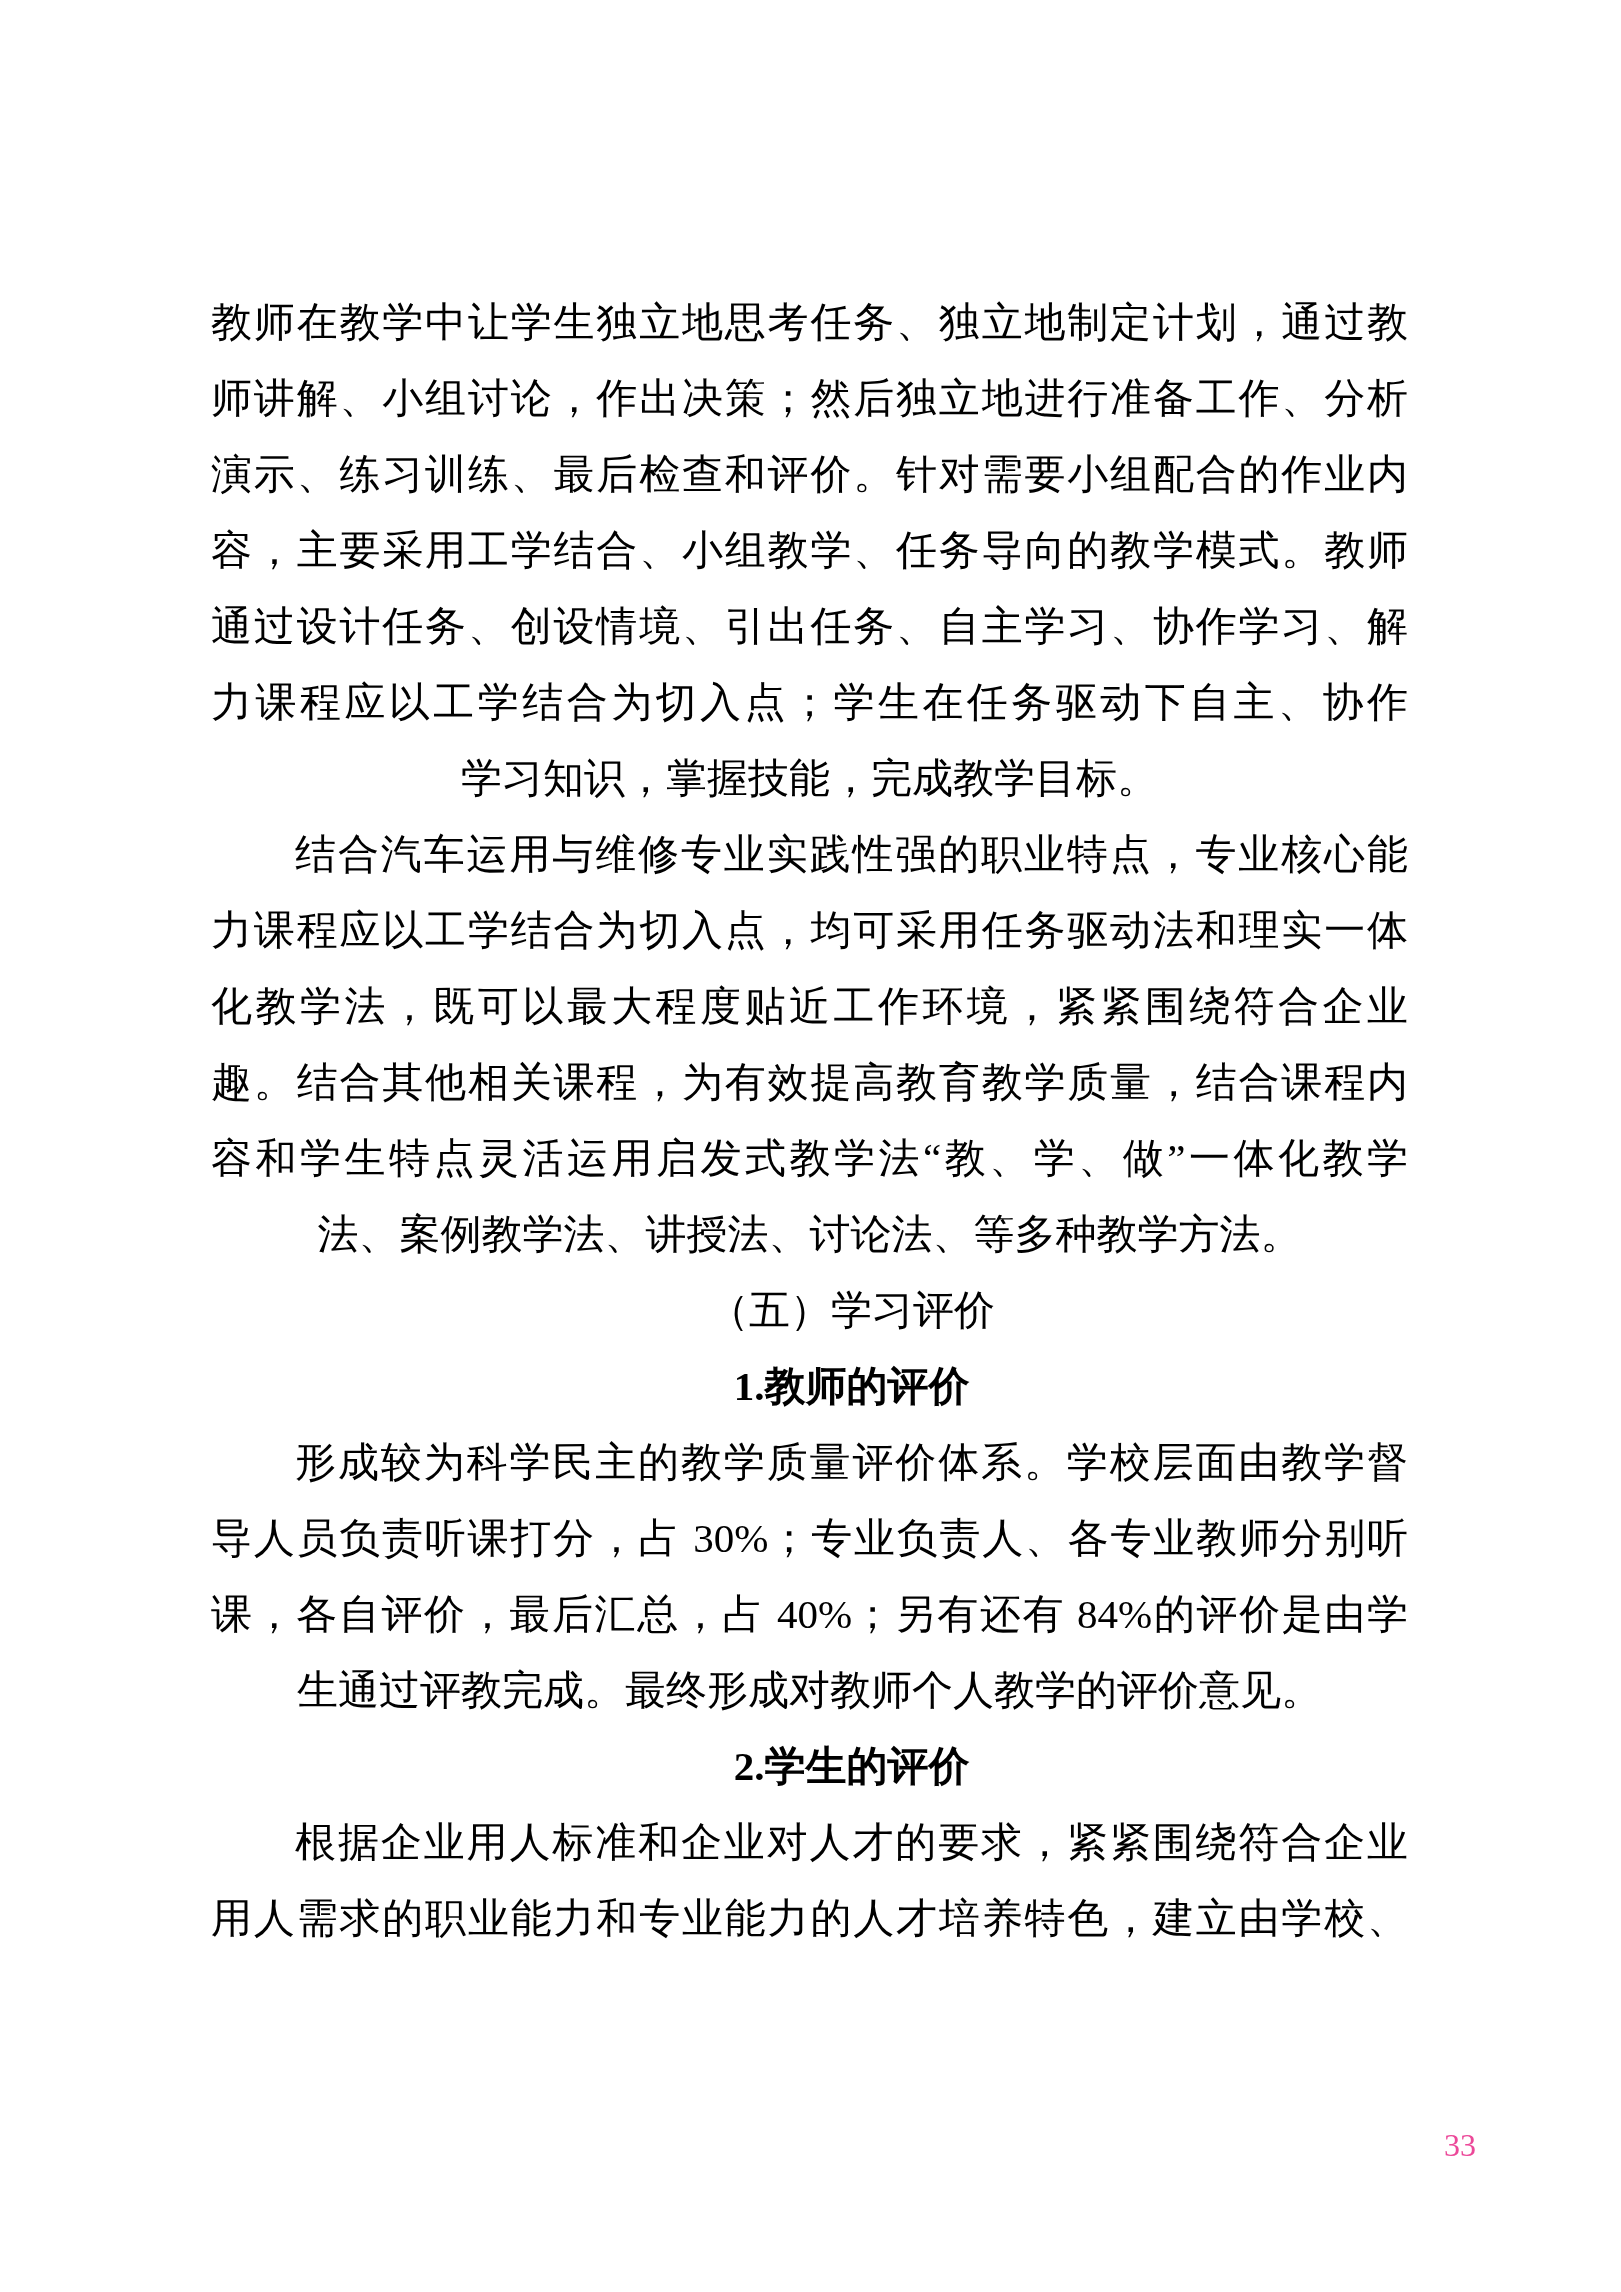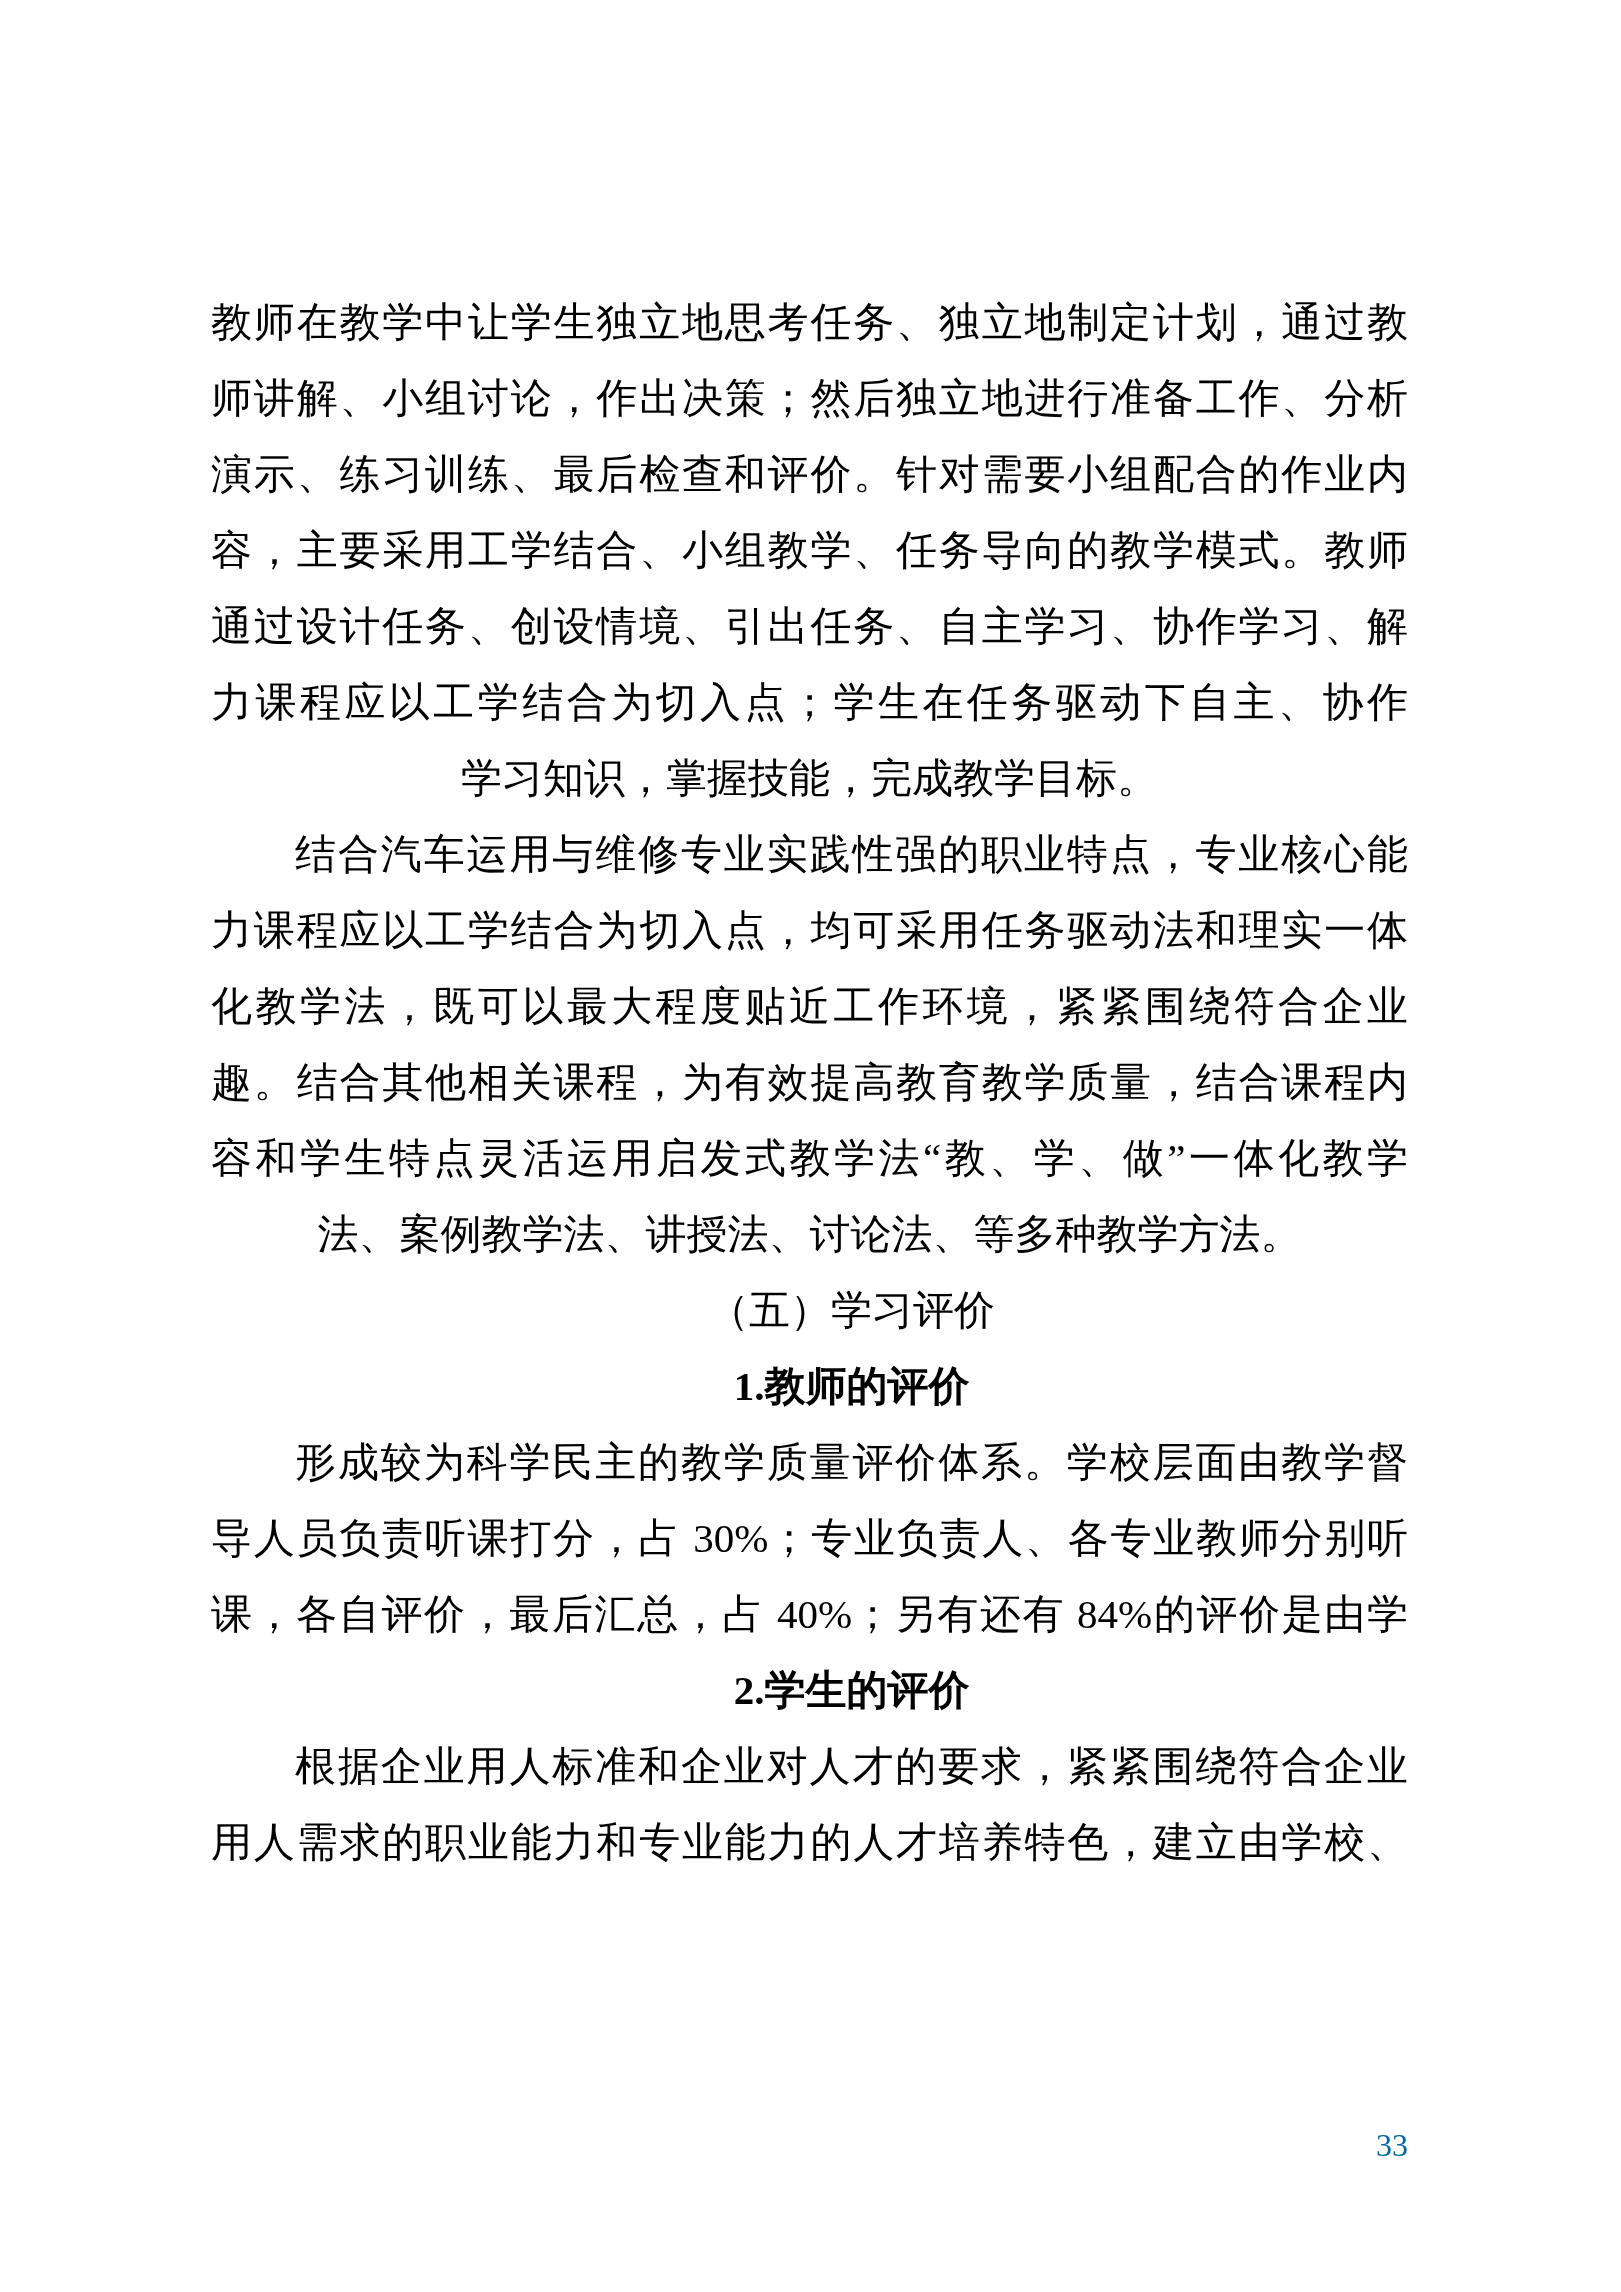--- a/index.html
+++ b/index.html
@@ -30,24 +30,24 @@
   .j { text-align: justify; text-align-last: justify; }
   
   .i { text-indent: 84px; }
   
   .b { font-weight: 700; }
   
   .k { font-weight: 400; }
   .pageno {
     position: absolute;
     top: 2129px;
-    left: 1376px;
+    left: 1444px;
     font-size: 32px;
     line-height: 1;
-    color: #0369a1;
+    color: #ec4899;
   }
 </style>
 </head>
 <body>
 
 <div class="page">
   <div class="content">
     <div class="ln j">教师在教学中让学生独立地思考任务、独立地制定计划，通过教</div>
     <div class="ln j">师讲解、小组讨论，作出决策；然后独立地进行准备工作、分析</div>
     <div class="ln j">演示、练习训练、最后检查和评价。针对需要小组配合的作业内</div>
@@ -59,19 +59,20 @@
     <div class="ln j">力课程应以工学结合为切入点，均可采用任务驱动法和理实一体</div>
     <div class="ln j">化教学法，既可以最大程度贴近工作环境，紧紧围绕符合企业</div>
     <div class="ln j">趣。结合其他相关课程，为有效提高教育教学质量，结合课程内</div>
     <div class="ln j">容和学生特点灵活运用启发式教学法“教、学、做”一体化教学</div>
     <div class="ln">法、案例教学法、讲授法、讨论法、等多种教学方法。</div>
     <div class="ln i k">（五）学习评价</div>
     <div class="ln i b">1.教师的评价</div>
     <div class="ln j i">形成较为科学民主的教学质量评价体系。学校层面由教学督</div>
     <div class="ln j">导人员负责听课打分，占 30%；专业负责人、各专业教师分别听</div>
     <div class="ln j">课，各自评价，最后汇总，占 40%；另有还有 84%的评价是由学</div>
+    <div class="ln">生通过评教完成。最终形成对教师个人教学的评价意见。</div>
     <div class="ln i b">2.学生的评价</div>
     <div class="ln j i">根据企业用人标准和企业对人才的要求，紧紧围绕符合企业</div>
     <div class="ln j">用人需求的职业能力和专业能力的人才培养特色，建立由学校、</div>
   </div>
   <div class="pageno">33</div>
 </div>
 
 
 </body></html>

